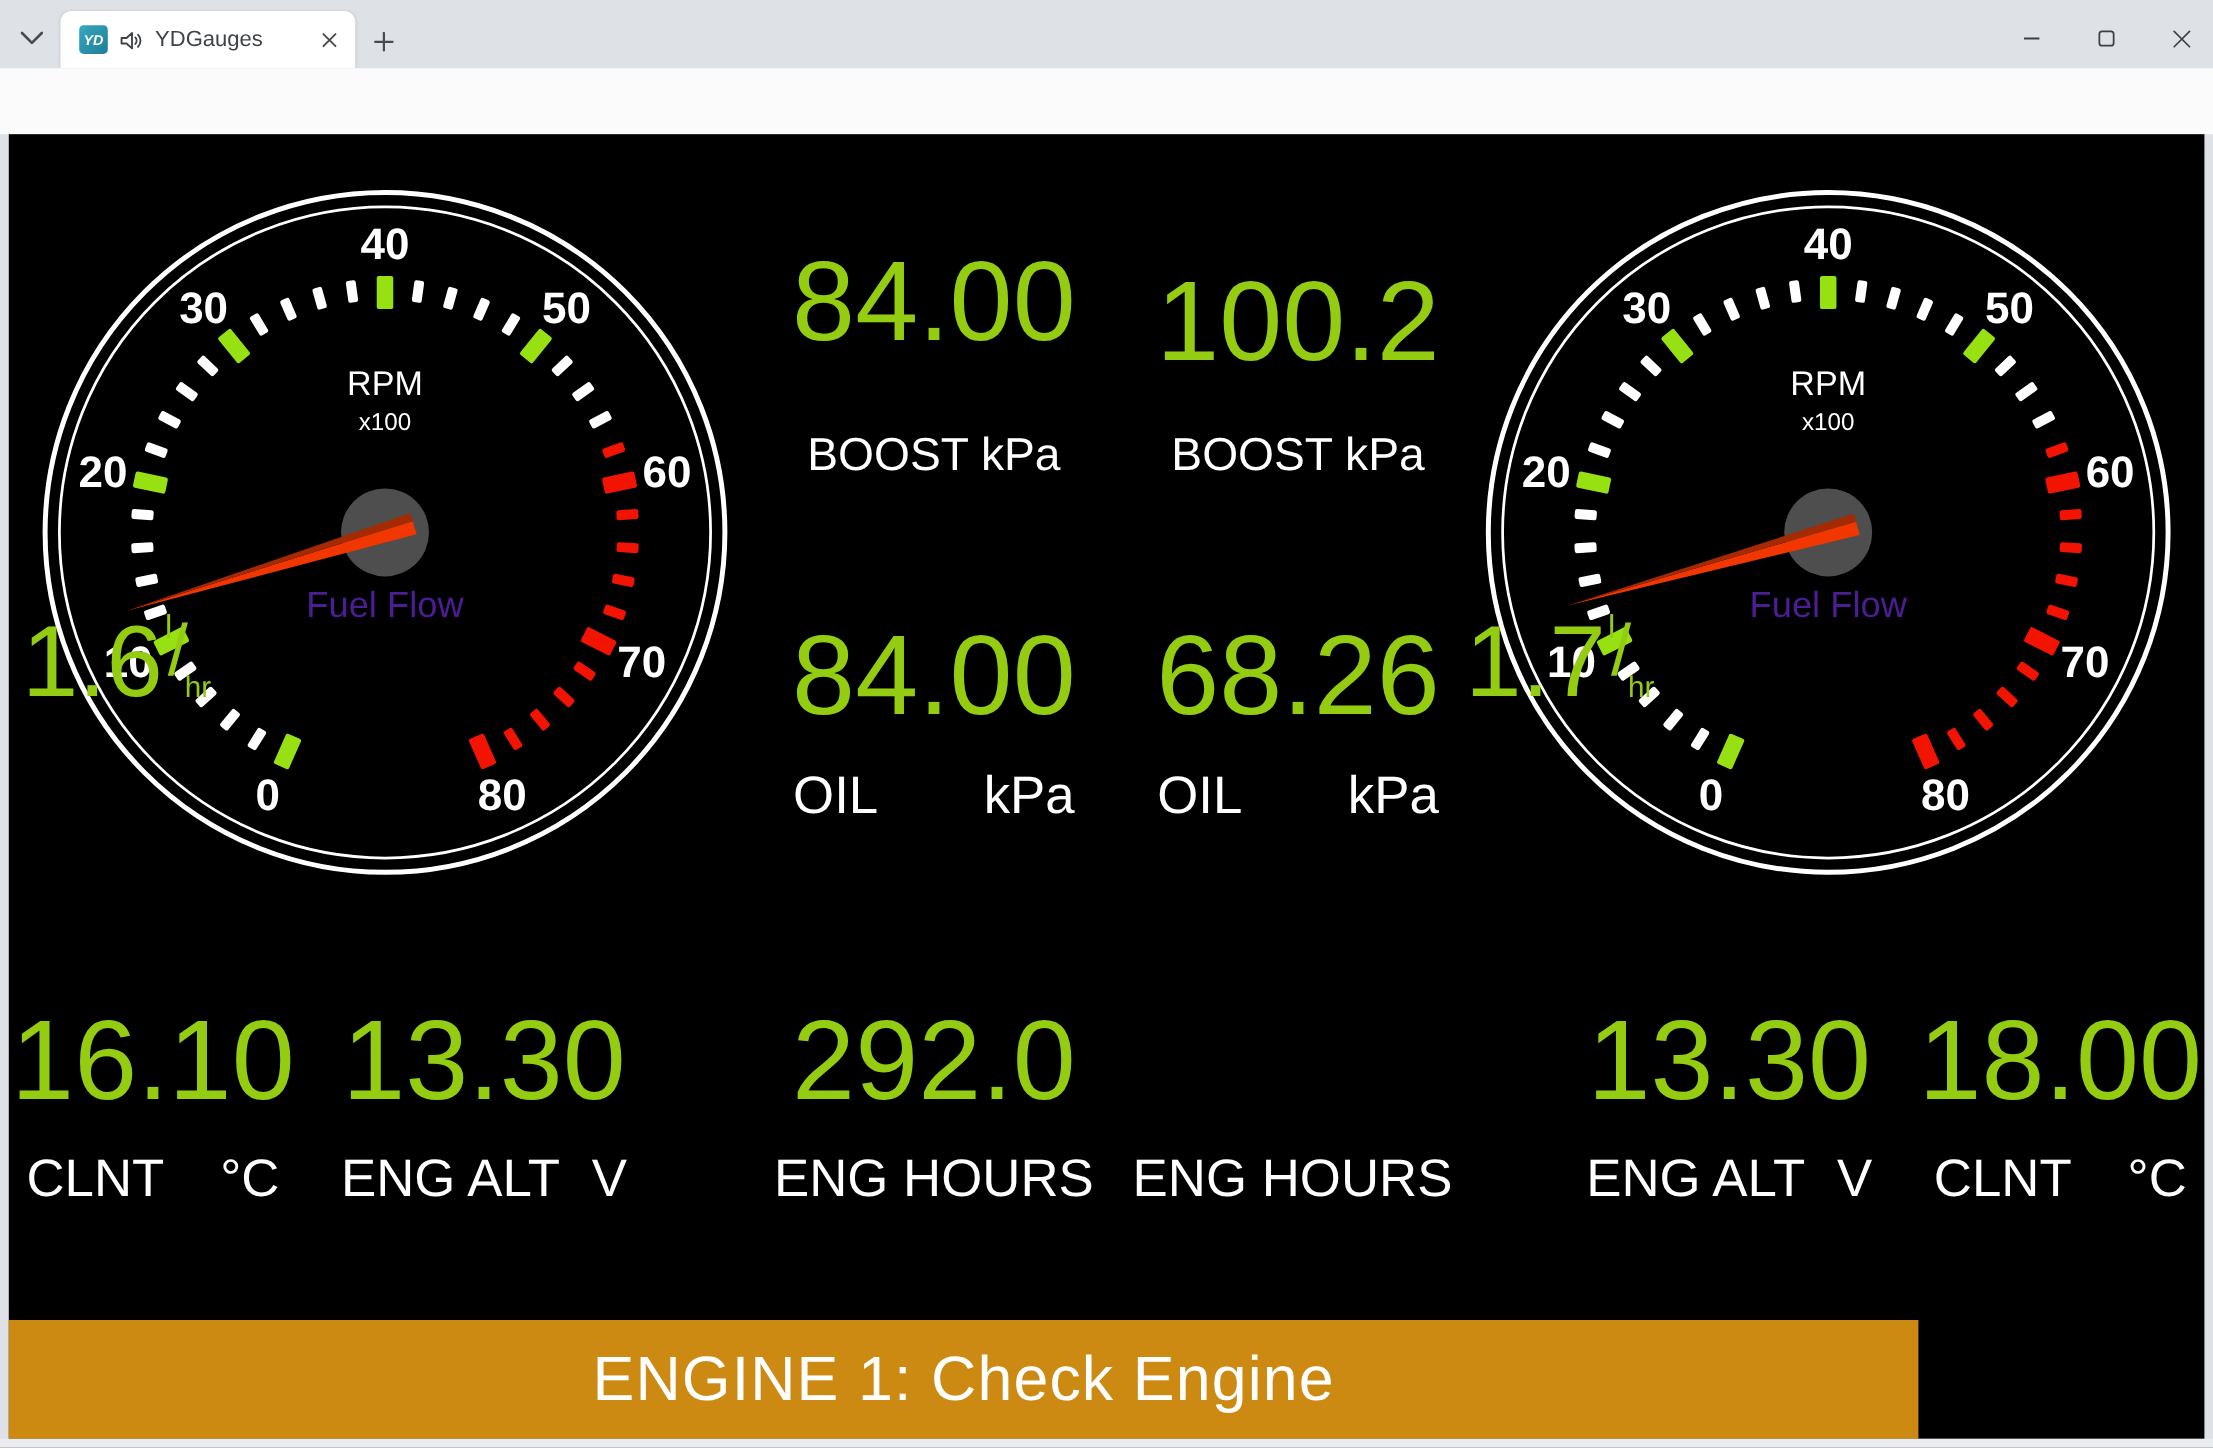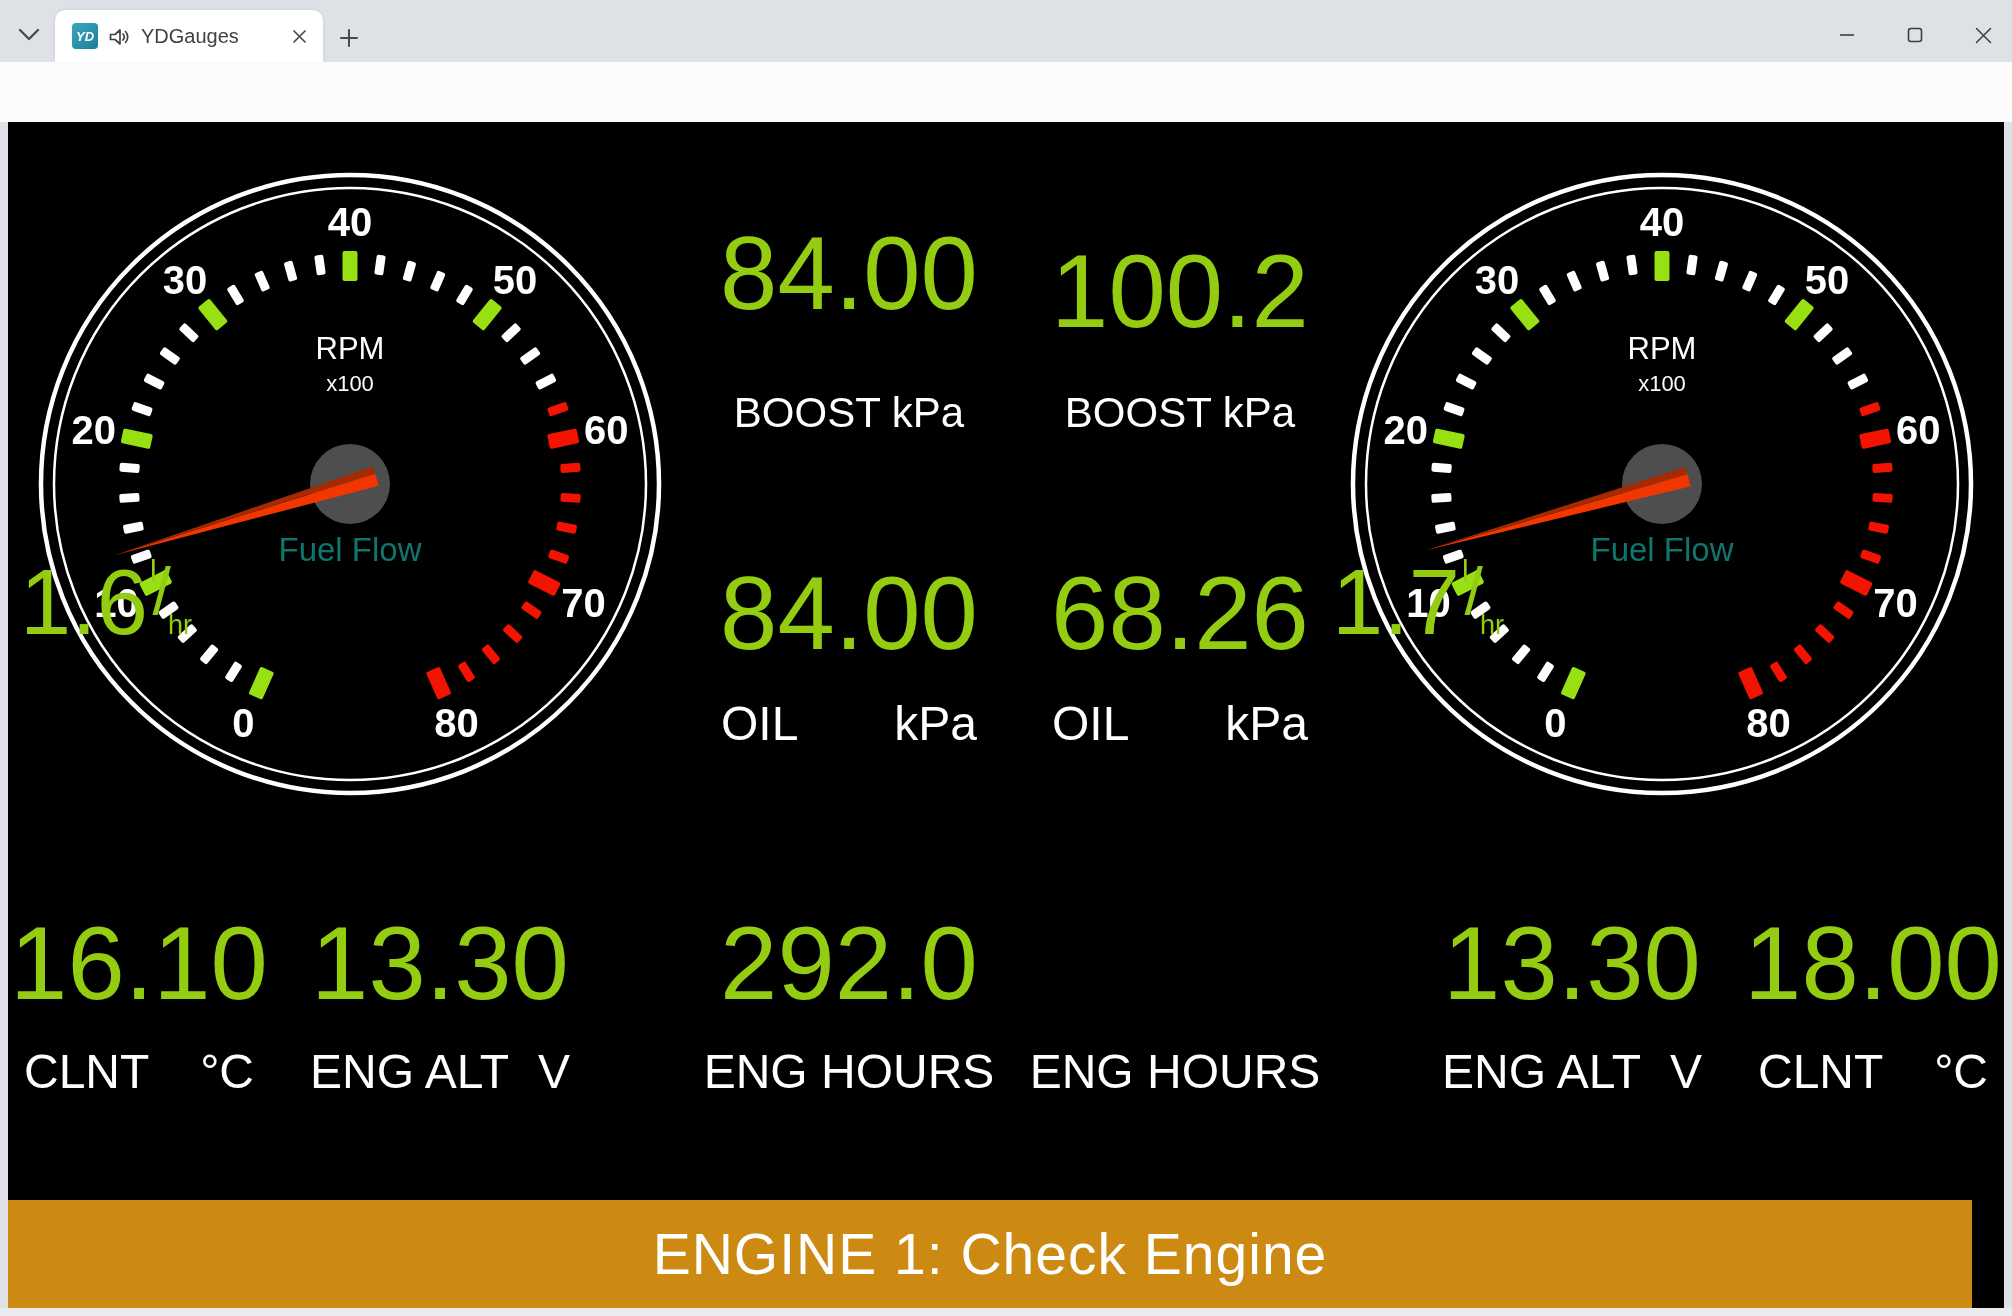--- a/index.html
+++ b/index.html
@@ -39,34 +39,34 @@
   #dash{position:absolute;left:8px;top:122px;width:1996px;height:1186px;background:#000;}
   #frame-bottom{position:absolute;left:0;top:1308px;width:2012px;height:8px;background:#e9ebee;}
 
   .gauge{position:absolute;width:660px;height:660px;}
   #gauge0{left:20px;top:154px;}
   #gauge1{left:1332px;top:154px;}
   .gauge svg{position:absolute;left:0;top:0;}
   .gauge svg text{font-family:"Liberation Sans", sans-serif;}
   .g-title{position:absolute;left:0;top:179px;width:660px;text-align:center;color:#fff;font-size:31px;line-height:1;}
   .g-sub{position:absolute;left:0;top:219px;width:660px;text-align:center;color:#fff;font-size:22px;line-height:1;}
-  .g-flowlabel{position:absolute;left:0;top:379px;width:660px;text-align:center;color:#0f766e;font-size:33px;line-height:1;}
+  .g-flowlabel{position:absolute;left:0;top:379px;width:660px;text-align:center;color:#4c1d95;font-size:33px;line-height:1;}
   .g-value{position:absolute;left:0;top:402px;width:660px;display:flex;align-items:flex-start;color:var(--green);}
   .fv-num{font-size:92px;line-height:1;}
   .fv-unit{display:flex;margin-left:2px;}
   .fv-l{font-size:30px;line-height:1;margin-top:0px;}
   .fv-slash{font-size:66px;line-height:1;margin:2px -3px 0 -4px;}
   .fv-hr{font-size:27px;line-height:1;margin-top:56px;}
 
   .readout-num{position:absolute;text-align:center;color:var(--green);font-size:103px;line-height:1;white-space:nowrap;}
   .readout-lbl{position:absolute;text-align:center;color:#fff;font-size:48px;line-height:1;white-space:nowrap;}
   .lbl-top{font-size:42px;margin-top:24px;}
   .readout-lbl.split{display:flex;justify-content:space-between;text-align:left;}
 
-  #alert-bar{position:absolute;left:8px;top:1200px;width:1964px;height:108px;display:flex;align-items:center;justify-content:center;}
+  #alert-bar{position:absolute;left:8px;top:1200px;width:1736px;height:108px;display:flex;align-items:center;justify-content:center;}
   #alert-bar span{color:#fff;font-size:57px;letter-spacing:1px;}
 
   :root{--green:#93cc11;}
 </style>
 </head>
 <body>
 
 <div id="page">
 
   <div id="tabbar">

